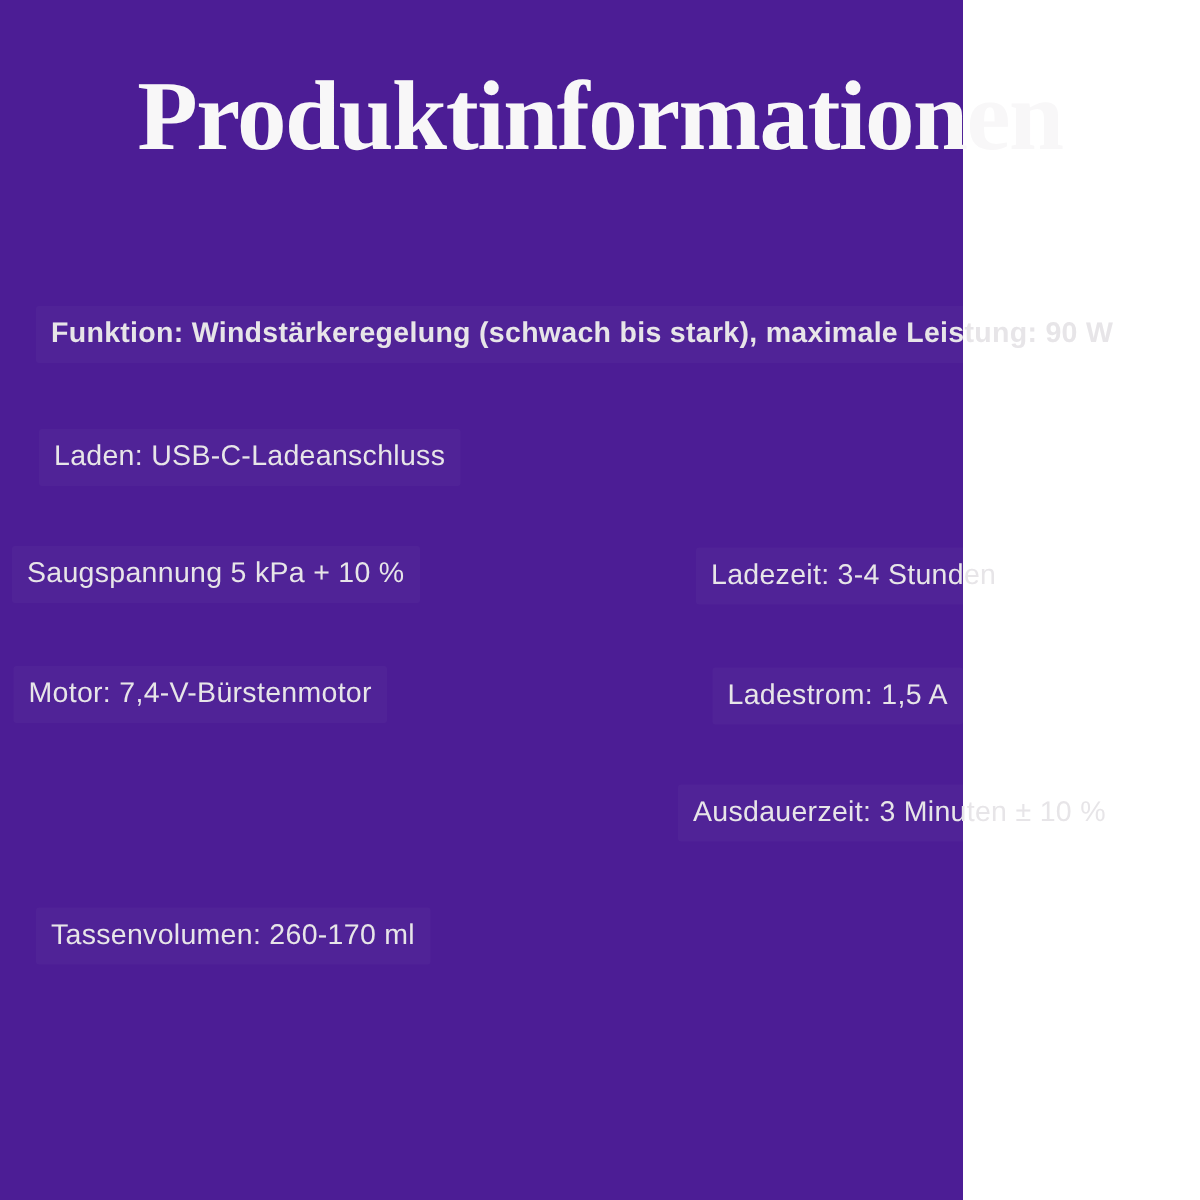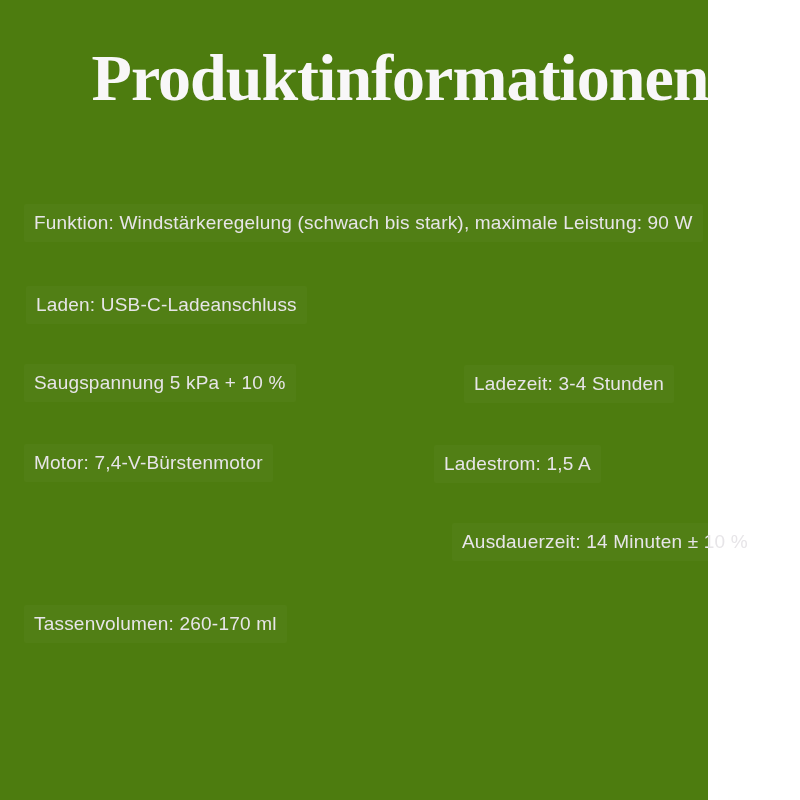--- a/index.html
+++ b/index.html
@@ -4,23 +4,23 @@
 <style>
   html, body {
     margin: 0;
     padding: 0;
     width: 800px;
     height: 800px;
     overflow: hidden;
   }
   .canvas {
     position: relative;
-    width: 708px;
+    width: 642px;
     height: 800px;
-    background: #4d7c0f;
+    background: #4c1d95;
     font-family: "Liberation Sans", sans-serif;
   }
   .title {
     position: absolute;
     top: 40px;
     left: 0;
     width: 800px;
     margin: 0;
     text-align: center;
     font-family: "Liberation Serif", "DejaVu Serif", serif;
@@ -36,31 +36,31 @@
     padding: 8px 10px;
     background: rgba(255, 255, 255, 0.028);
     border-radius: 2px;
     font-size: 19px;
     letter-spacing: 0.2px;
     color: #e7e5e8;
     white-space: nowrap;
     line-height: 1.15;
   }
   
-  .pos-funktion      { left: 24px;  top: 204px; }
+  .pos-funktion      { left: 24px;  top: 204px; font-weight: bold; }
   
   .pos-laden         { left: 26px;  top: 286px; }
-  .pos-saugspannung  { left: 24px;  top: 364px; text-align: right; }
-  .pos-motor         { left: 24px;  top: 444px; text-align: right; }
+  .pos-saugspannung  { left: 8px;  top: 364px; text-align: right; }
+  .pos-motor         { left: 9px;  top: 444px; text-align: right; }
   .pos-farbe         { left: 26px;  top: 523px; }
   .pos-tassenvolumen { left: 24px;  top: 605px; }
   
   .pos-maximalstrom  { left: 452px; top: 286px; }
   .pos-ladezeit      { left: 464px; top: 365px; }
-  .pos-ladestrom     { left: 434px; top: 445px; text-align: right; }
+  .pos-ladestrom     { left: 475px; top: 445px; text-align: right; }
   .pos-ausdauerzeit  { left: 452px; top: 523px; }
   .pos-batterie      { left: 452px; top: 606px; }
 </style>
 </head>
 <body>
 
 <div class="canvas">
 
   <h1 class="title">Produktinformationen</h1>
 
@@ -73,16 +73,16 @@
   <div class="spec-row pos-motor">Motor: 7,4-V-Bürstenmotor</div>
 
 
   <div class="spec-row pos-tassenvolumen">Tassenvolumen: 260-170 ml</div>
 
 
   <div class="spec-row pos-ladezeit">Ladezeit: 3-4 Stunden</div>
 
   <div class="spec-row pos-ladestrom">Ladestrom: 1,5 A</div>
 
-  <div class="spec-row pos-ausdauerzeit">Ausdauerzeit: 14 Minuten ± 10 %</div>
+  <div class="spec-row pos-ausdauerzeit">Ausdauerzeit: 3 Minuten ± 10 %</div>
 
 
 </div>
 
 </body></html>

